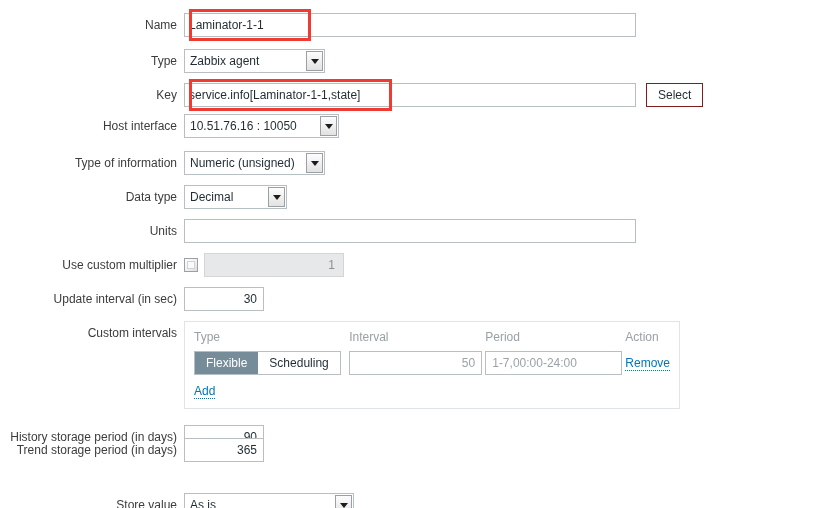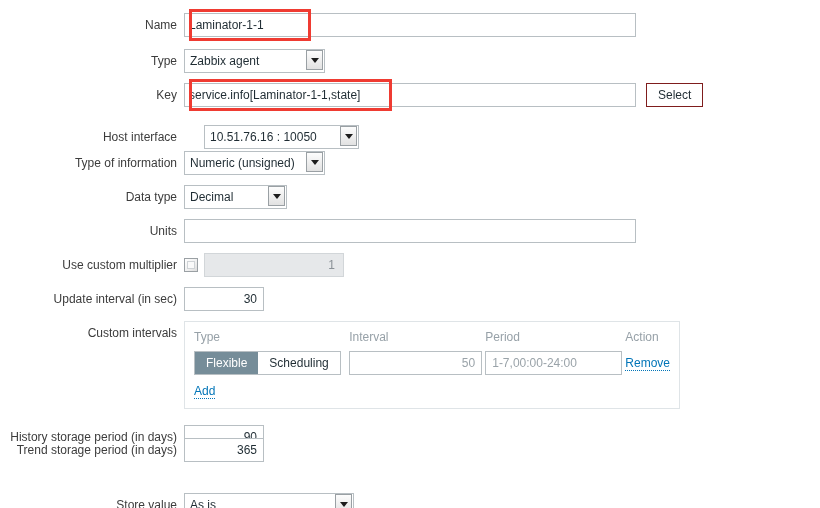--- a/index.html
+++ b/index.html
@@ -73,21 +73,21 @@
     padding-right: 8px;
     background: #e6e8ea;
     border: 1px solid #d2d6d9;
     color: #9aa3a9;
   }
 
   
   .select {
     position: relative;
     display: inline-flex;
-    align-items: flex-start;
+    align-items: center;
     box-sizing: border-box;
     height: 24px;
     border: 1px solid #b8bfc3;
     background: #ffffff;
     padding: 0 0 0 5px;
     font-size: 12px;
     color: #1f2c33;
     white-space: nowrap;
   }
   .select .sel-text {
@@ -244,21 +244,21 @@
     box-sizing: border-box;
     pointer-events: none;
   }
   #redbox-name { left: 189px; top: 9px;  width: 122px; height: 32px; }
   #redbox-key  { left: 189px; top: 79px; width: 203px; height: 32px; }
 
   
   #row-name        { position: absolute; left: 0; top: 13px; width: 820px; }
   #row-type        { position: absolute; left: 0; top: 49px; width: 820px; }
   #row-key         { position: absolute; left: 0; top: 83px; width: 820px; }
-  #row-hostif      { position: absolute; left: 0; top: 125px; width: 704px; gap: 20px; }
+  #row-hostif      { position: absolute; left: 0; top: 114px; width: 704px; }
   #row-infotype    { position: absolute; left: 0; top: 151px; width: 820px; }
   #row-datatype    { position: absolute; left: 0; top: 185px; width: 820px; }
   #row-units       { position: absolute; left: 0; top: 219px; width: 820px; }
   #row-multiplier  { position: absolute; left: 0; top: 253px; width: 820px; }
   #row-update      { position: absolute; left: 0; top: 287px; width: 820px; }
   #row-intervals   { position: absolute; left: 0; top: 321px; width: 820px; }
   #row-history     { position: absolute; left: 0; top: 425px; width: 820px; }
   #row-trend       { position: absolute; left: 0; top: 438px; width: 687px; }
   #row-storevalue  { position: absolute; left: 0; top: 493px; width: 820px; }
 </style>

